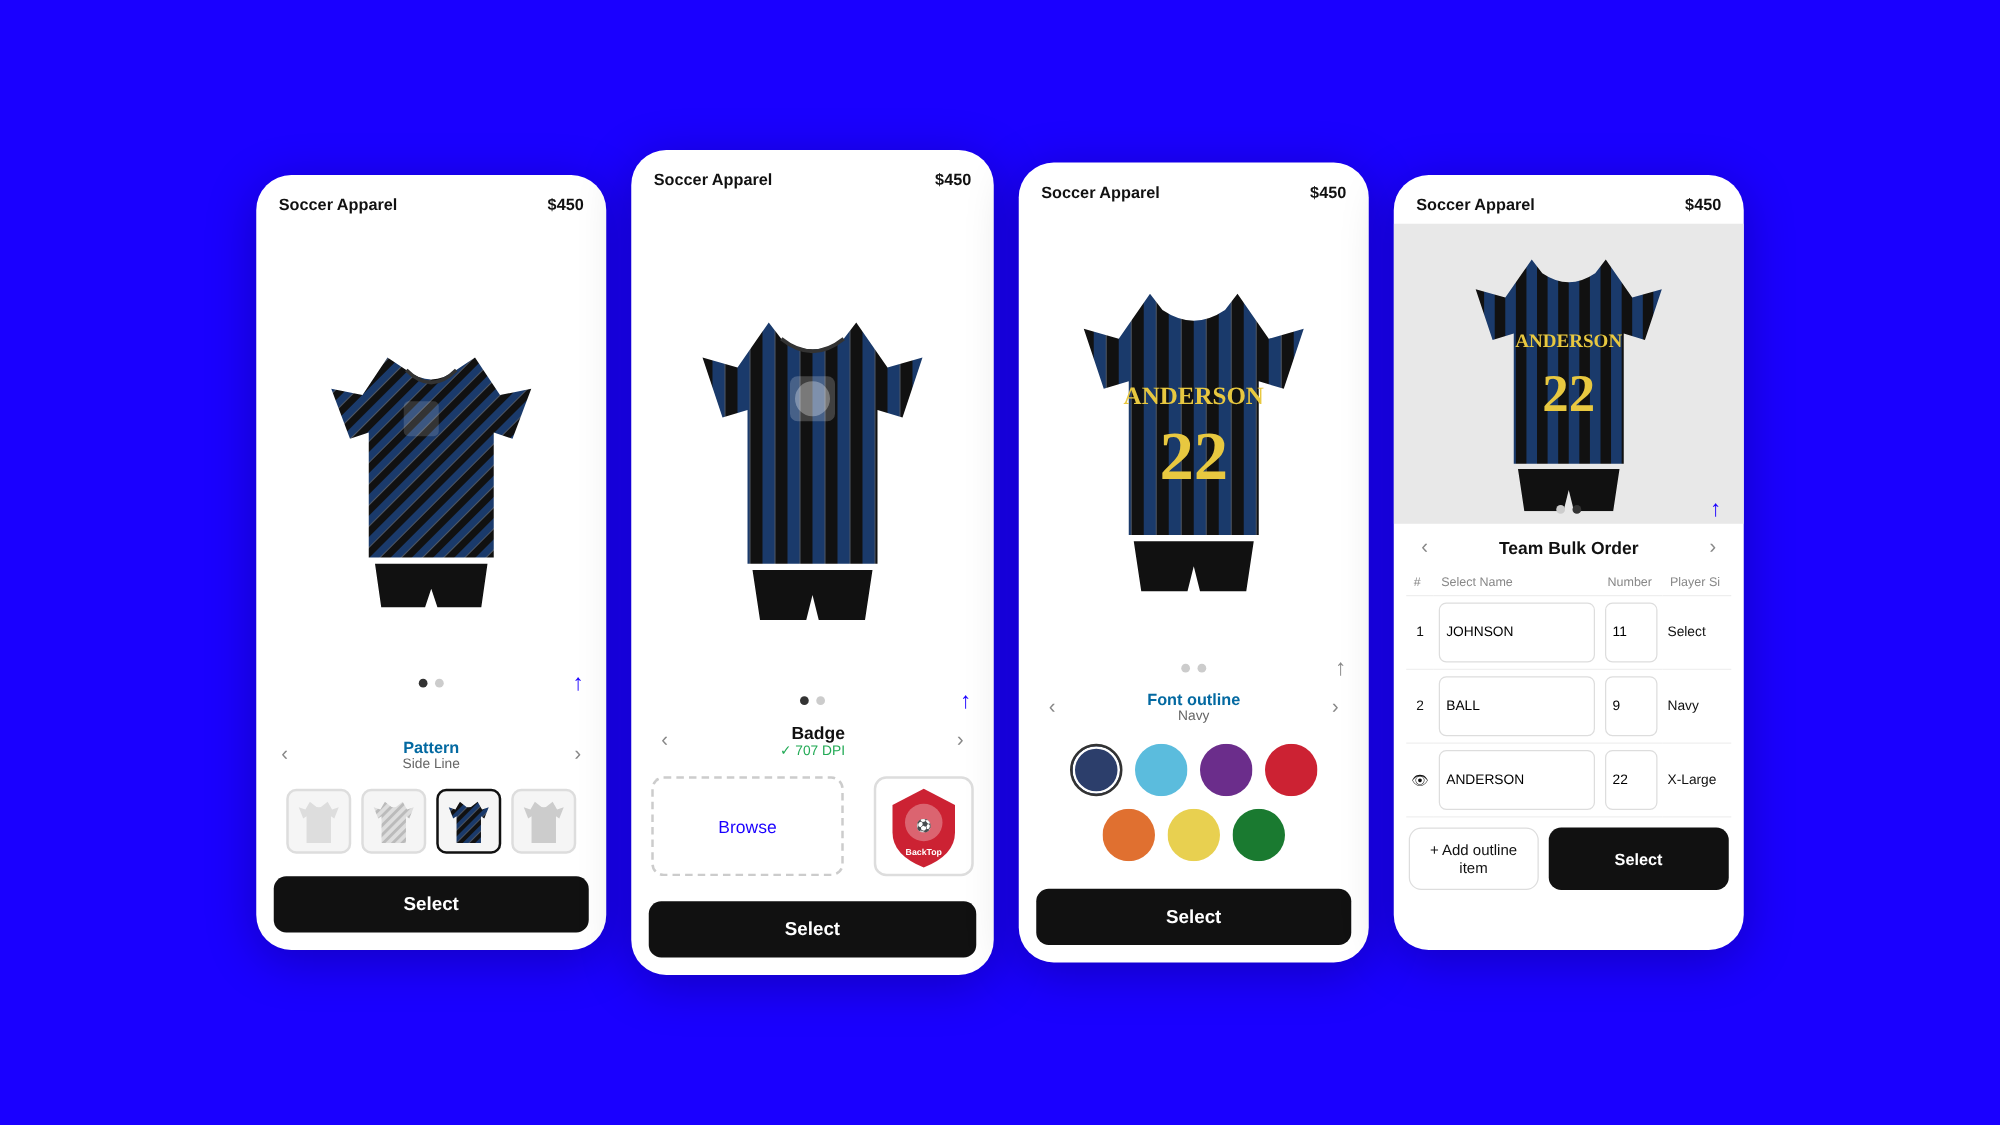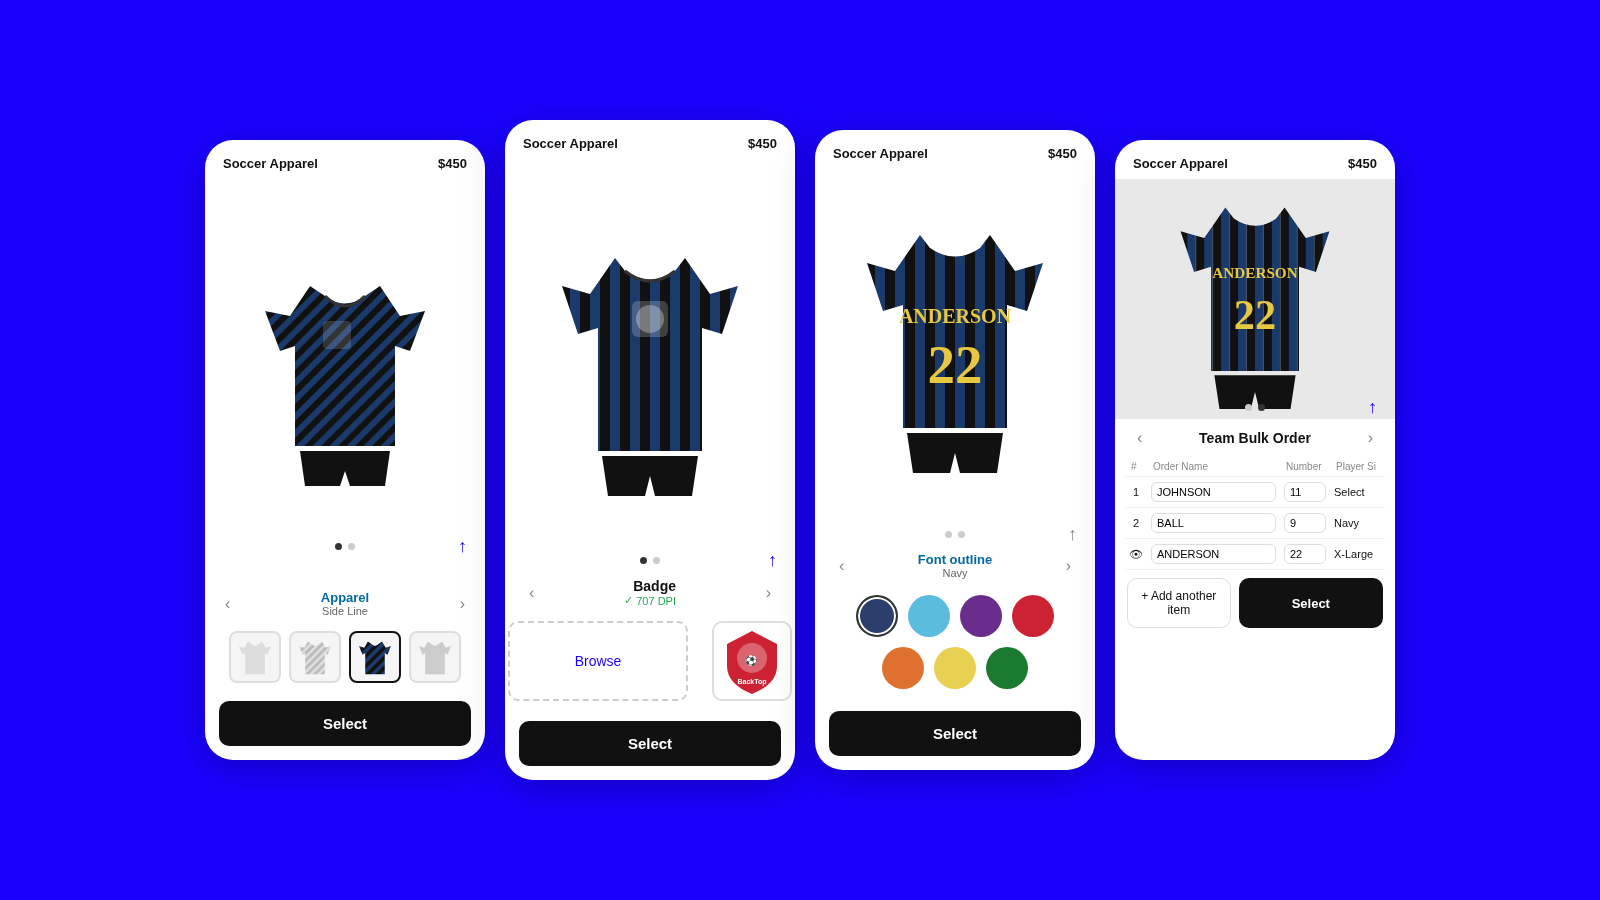--- a/index.html
+++ b/index.html
@@ -136,21 +136,21 @@
       justify-content: center;
       padding: 10px;
       position: relative;
     }
     .badge-label { font-size: 14px; font-weight: 700; color: #111; text-align: right; }
     .badge-sub { font-size: 11px; color: #22aa55; text-align: center; display: flex; align-items: center; justify-content: center; gap: 3px; }
 
     .badge-upload-area {
       display: flex;
       gap: 24px;
-      padding: 12px 3px;
+      padding: 12px 16px;
       align-items: center;
     }
     .upload-box {
       flex: 1;
       height: 80px;
       border: 2px dashed #ccc;
       border-radius: 10px;
       display: flex;
       align-items: center;
       justify-content: center;
@@ -215,21 +215,21 @@
     }
     .order-table td {
       padding: 5px 4px;
       font-size: 11px;
       color: #111;
       border-bottom: 1px solid #f0f0f0;
     }
     .order-table input {
       border: 1px solid #ddd;
       border-radius: 6px;
-      padding: 3px 5px;
+      padding: 17px 5px;
       font-size: 11px;
       width: 100%;
     }
     .row-num { color: #888; font-size: 11px; text-align: center; }
     .edit-icon { color: #aaa; font-size: 11px; }
 
     .add-select-row {
       display: flex;
       gap: 8px;
       padding: 8px 12px 14px;
@@ -301,21 +301,21 @@
       <div class="dot-row" style="position:absolute;bottom:8px;left:0;right:0;">
         <div class="dot active"></div>
         <div class="dot"></div>
         <span style="position:absolute;right:18px;font-size:18px;color:#1a00ff;">↑</span>
       </div>
     </div>
 
     <div class="nav-row" style="padding:28px 12px 4px;">
       <span class="nav-btn">‹</span>
       <div class="nav-label">
-        <div class="main">Apparel</div>
+        <div class="main">Pattern</div>
         <div class="sub">Side Line</div>
       </div>
       <span class="nav-btn">›</span>
     </div>
 
     <div class="thumbnails">
       <div class="thumb">
         <svg width="40" height="45" viewBox="0 0 40 45">
             <path d="M12,5 L8,12 L2,10 L6,20 L9,18 L9,42 L31,42 L31,18 L34,20 L38,10 L32,12 L28,5 L24,8 Q20,12 16,8 Z" fill="#ddd"></path>
           </svg>
@@ -494,21 +494,21 @@
       <span class="nav-btn">‹</span>
       <span class="bulk-title">Team Bulk Order</span>
       <span class="nav-btn">›</span>
     </div>
 
     <div style="padding:0 10px;">
       <table class="order-table">
         <thead>
           <tr>
             <th style="width:20px;">#</th>
-            <th>Order Name</th>
+            <th>Select Name</th>
             <th style="width:50px;">Number</th>
             <th style="width:55px;">Player Si</th>
           </tr>
         </thead>
         <tbody>
           <tr>
             <td class="row-num">1</td>
             <td><input type="text" value="JOHNSON" style=""></td>
             <td><input type="text" value="11" style=""></td>
             <td>Select</td>
@@ -523,18 +523,18 @@
             <td class="row-num edit-icon">👁</td>
             <td><input type="text" value="ANDERSON" style=""></td>
             <td><input type="text" value="22" style=""></td>
             <td>X-Large</td>
           </tr>
         </tbody>
       </table>
     </div>
 
     <div class="add-select-row">
-      <button class="add-btn">+ Add another item</button>
+      <button class="add-btn">+ Add outline item</button>
       <button class="select-btn-2">Select</button>
     </div>
   </div>
 
 </div>
 
 </body></html>

